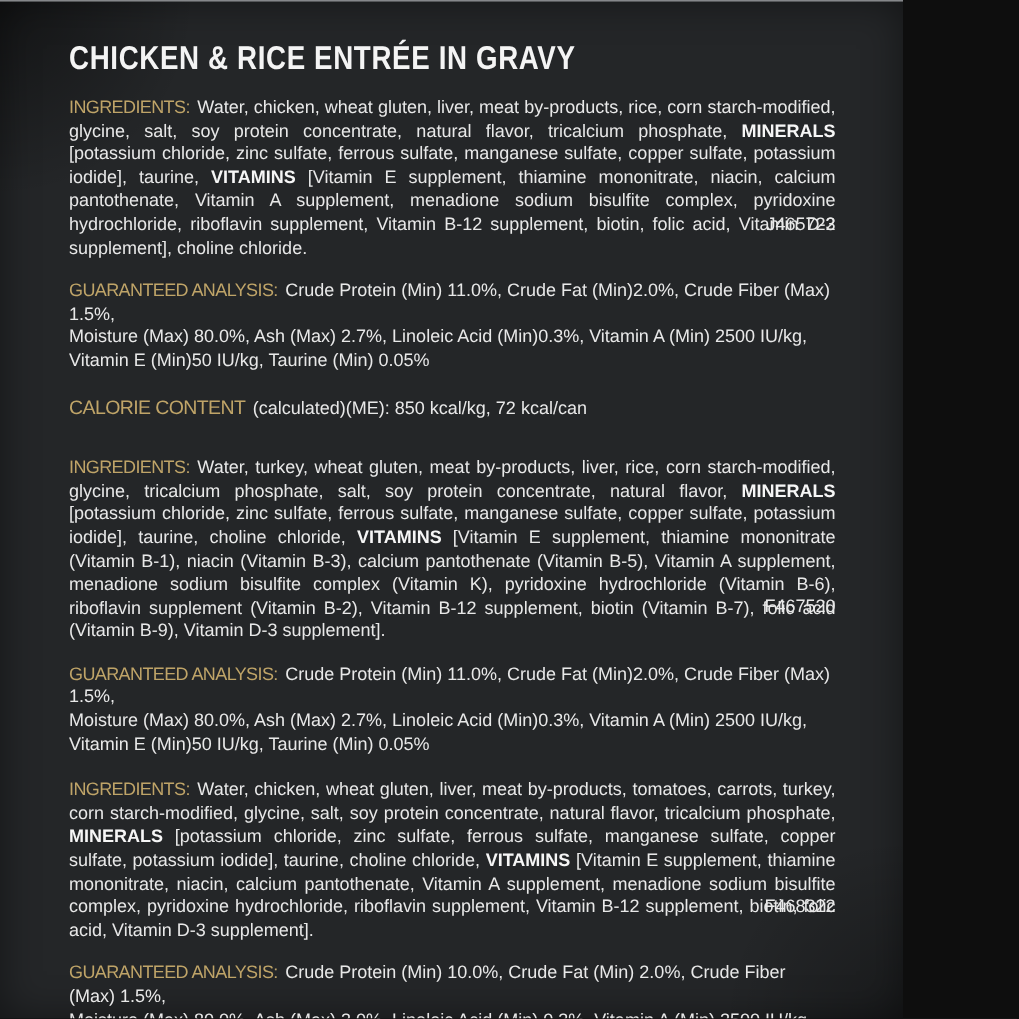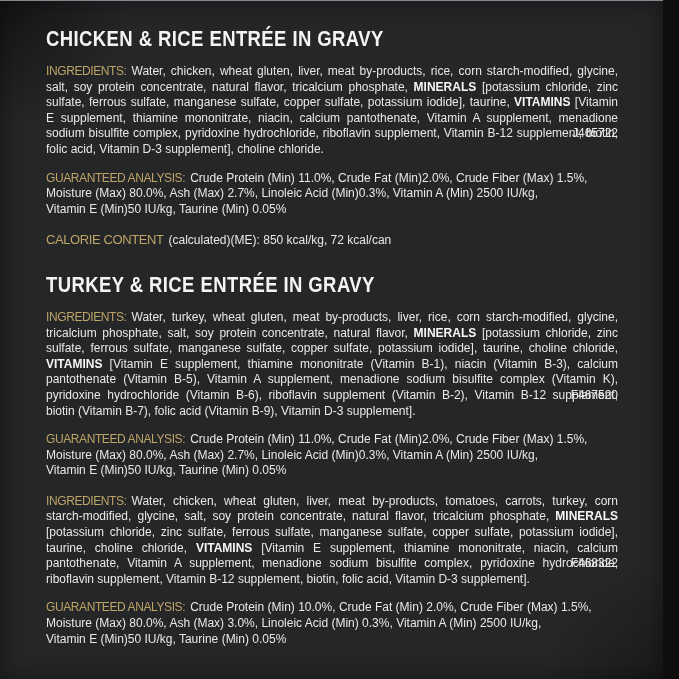--- a/index.html
+++ b/index.html
@@ -1,18 +1,18 @@
 <!DOCTYPE html>
 <html><head>
 <meta charset="utf-8">
 <style>
   html, body { margin: 0; padding: 0; background: #0e0e0e; }
   .sheet {
     position: relative;
-    width: 663px;
+    width: 602px;
     height: 679px;
     box-sizing: border-box;
     background:
       radial-gradient(circle at 0 0, rgba(0,0,0,0.45), rgba(0,0,0,0) 130px),
       radial-gradient(circle at 100% 100%, rgba(0,0,0,0.30), rgba(0,0,0,0) 120px),
       #242628;
     border-top: 1px solid #85878a;
     box-shadow: inset 0 0 26px rgba(0,0,0,0.45);
     overflow: hidden;
     padding: 26px 45px 0 46px;
@@ -76,21 +76,20 @@
   <div class="section">
     <h2 class="title"><span class="squeeze">CHICKEN &amp; RICE ENTRÉE IN GRAVY</span></h2>
     <p class="para"><span class="glabel">INGREDIENTS:</span><span><span>Water, chicken, wheat gluten, liver, meat by-products, rice, corn starch-modified, glycine, salt, soy protein concentrate, natural flavor, tricalcium phosphate, </span><b>MINERALS</b><span> [potassium chloride, zinc sulfate, ferrous sulfate, manganese sulfate, copper sulfate, potassium iodide], taurine, </span><b>VITAMINS</b><span> [Vitamin E supplement, thiamine mononitrate, niacin, calcium pantothenate, Vitamin A supplement, menadione sodium bisulfite complex, pyridoxine hydrochloride, riboflavin supplement, Vitamin B-12 supplement, biotin, folic acid, Vitamin D-3 supplement], choline chloride.</span></span><span class="code">J465722</span></p>
     <p class="para analysis"><span class="glabel">GUARANTEED ANALYSIS:</span><span class="body">Crude Protein (Min) 11.0%, Crude Fat (Min)2.0%, Crude Fiber (Max) 1.5%,
 Moisture (Max) 80.0%, Ash (Max) 2.7%, Linoleic Acid (Min)0.3%, Vitamin A (Min) 2500 IU/kg,
 Vitamin E (Min)50 IU/kg, Taurine (Min) 0.05%</span></p>
     <p class="para calorie"><span class="glabel">CALORIE CONTENT</span><span>(calculated)(ME): 850 kcal/kg, 72 kcal/can</span></p>
   </div>
 
   <div class="section">
-    <h2 class="title"><span class="squeeze">TURKEY &amp; RICE ENTRÉE IN GRAVY</span></h2>
     <p class="para"><span class="glabel">INGREDIENTS:</span><span><span>Water, turkey, wheat gluten, meat by-products, liver, rice, corn starch-modified, glycine, tricalcium phosphate, salt, soy protein concentrate, natural flavor, </span><b>MINERALS</b><span> [potassium chloride, zinc sulfate, ferrous sulfate, manganese sulfate, copper sulfate, potassium iodide], taurine, choline chloride, </span><b>VITAMINS</b><span> [Vitamin E supplement, thiamine mononitrate (Vitamin B-1), niacin (Vitamin B-3), calcium pantothenate (Vitamin B-5), Vitamin A supplement, menadione sodium bisulfite complex (Vitamin K), pyridoxine hydrochloride (Vitamin B-6), riboflavin supplement (Vitamin B-2), Vitamin B-12 supplement, biotin (Vitamin B-7), folic acid (Vitamin B-9), Vitamin D-3 supplement].</span></span><span class="code">F467520</span></p>
     <p class="para analysis"><span class="glabel">GUARANTEED ANALYSIS:</span><span class="body">Crude Protein (Min) 11.0%, Crude Fat (Min)2.0%, Crude Fiber (Max) 1.5%,
 Moisture (Max) 80.0%, Ash (Max) 2.7%, Linoleic Acid (Min)0.3%, Vitamin A (Min) 2500 IU/kg,
 Vitamin E (Min)50 IU/kg, Taurine (Min) 0.05%</span></p>
   </div>
 
   <div class="section">
     <p class="para"><span class="glabel">INGREDIENTS:</span><span><span>Water, chicken, wheat gluten, liver, meat by-products, tomatoes, carrots, turkey, corn starch-modified, glycine, salt, soy protein concentrate, natural flavor, tricalcium phosphate, </span><b>MINERALS</b><span> [potassium chloride, zinc sulfate, ferrous sulfate, manganese sulfate, copper sulfate, potassium iodide], taurine, choline chloride, </span><b>VITAMINS</b><span> [Vitamin E supplement, thiamine mononitrate, niacin, calcium pantothenate, Vitamin A supplement, menadione sodium bisulfite complex, pyridoxine hydrochloride, riboflavin supplement, Vitamin B-12 supplement, biotin, folic acid, Vitamin D-3 supplement].</span></span><span class="code">F468322</span></p>
     <p class="para analysis"><span class="glabel">GUARANTEED ANALYSIS:</span><span class="body">Crude Protein (Min) 10.0%, Crude Fat (Min) 2.0%, Crude Fiber (Max) 1.5%,
 Moisture (Max) 80.0%, Ash (Max) 3.0%, Linoleic Acid (Min) 0.3%, Vitamin A (Min) 2500 IU/kg,

